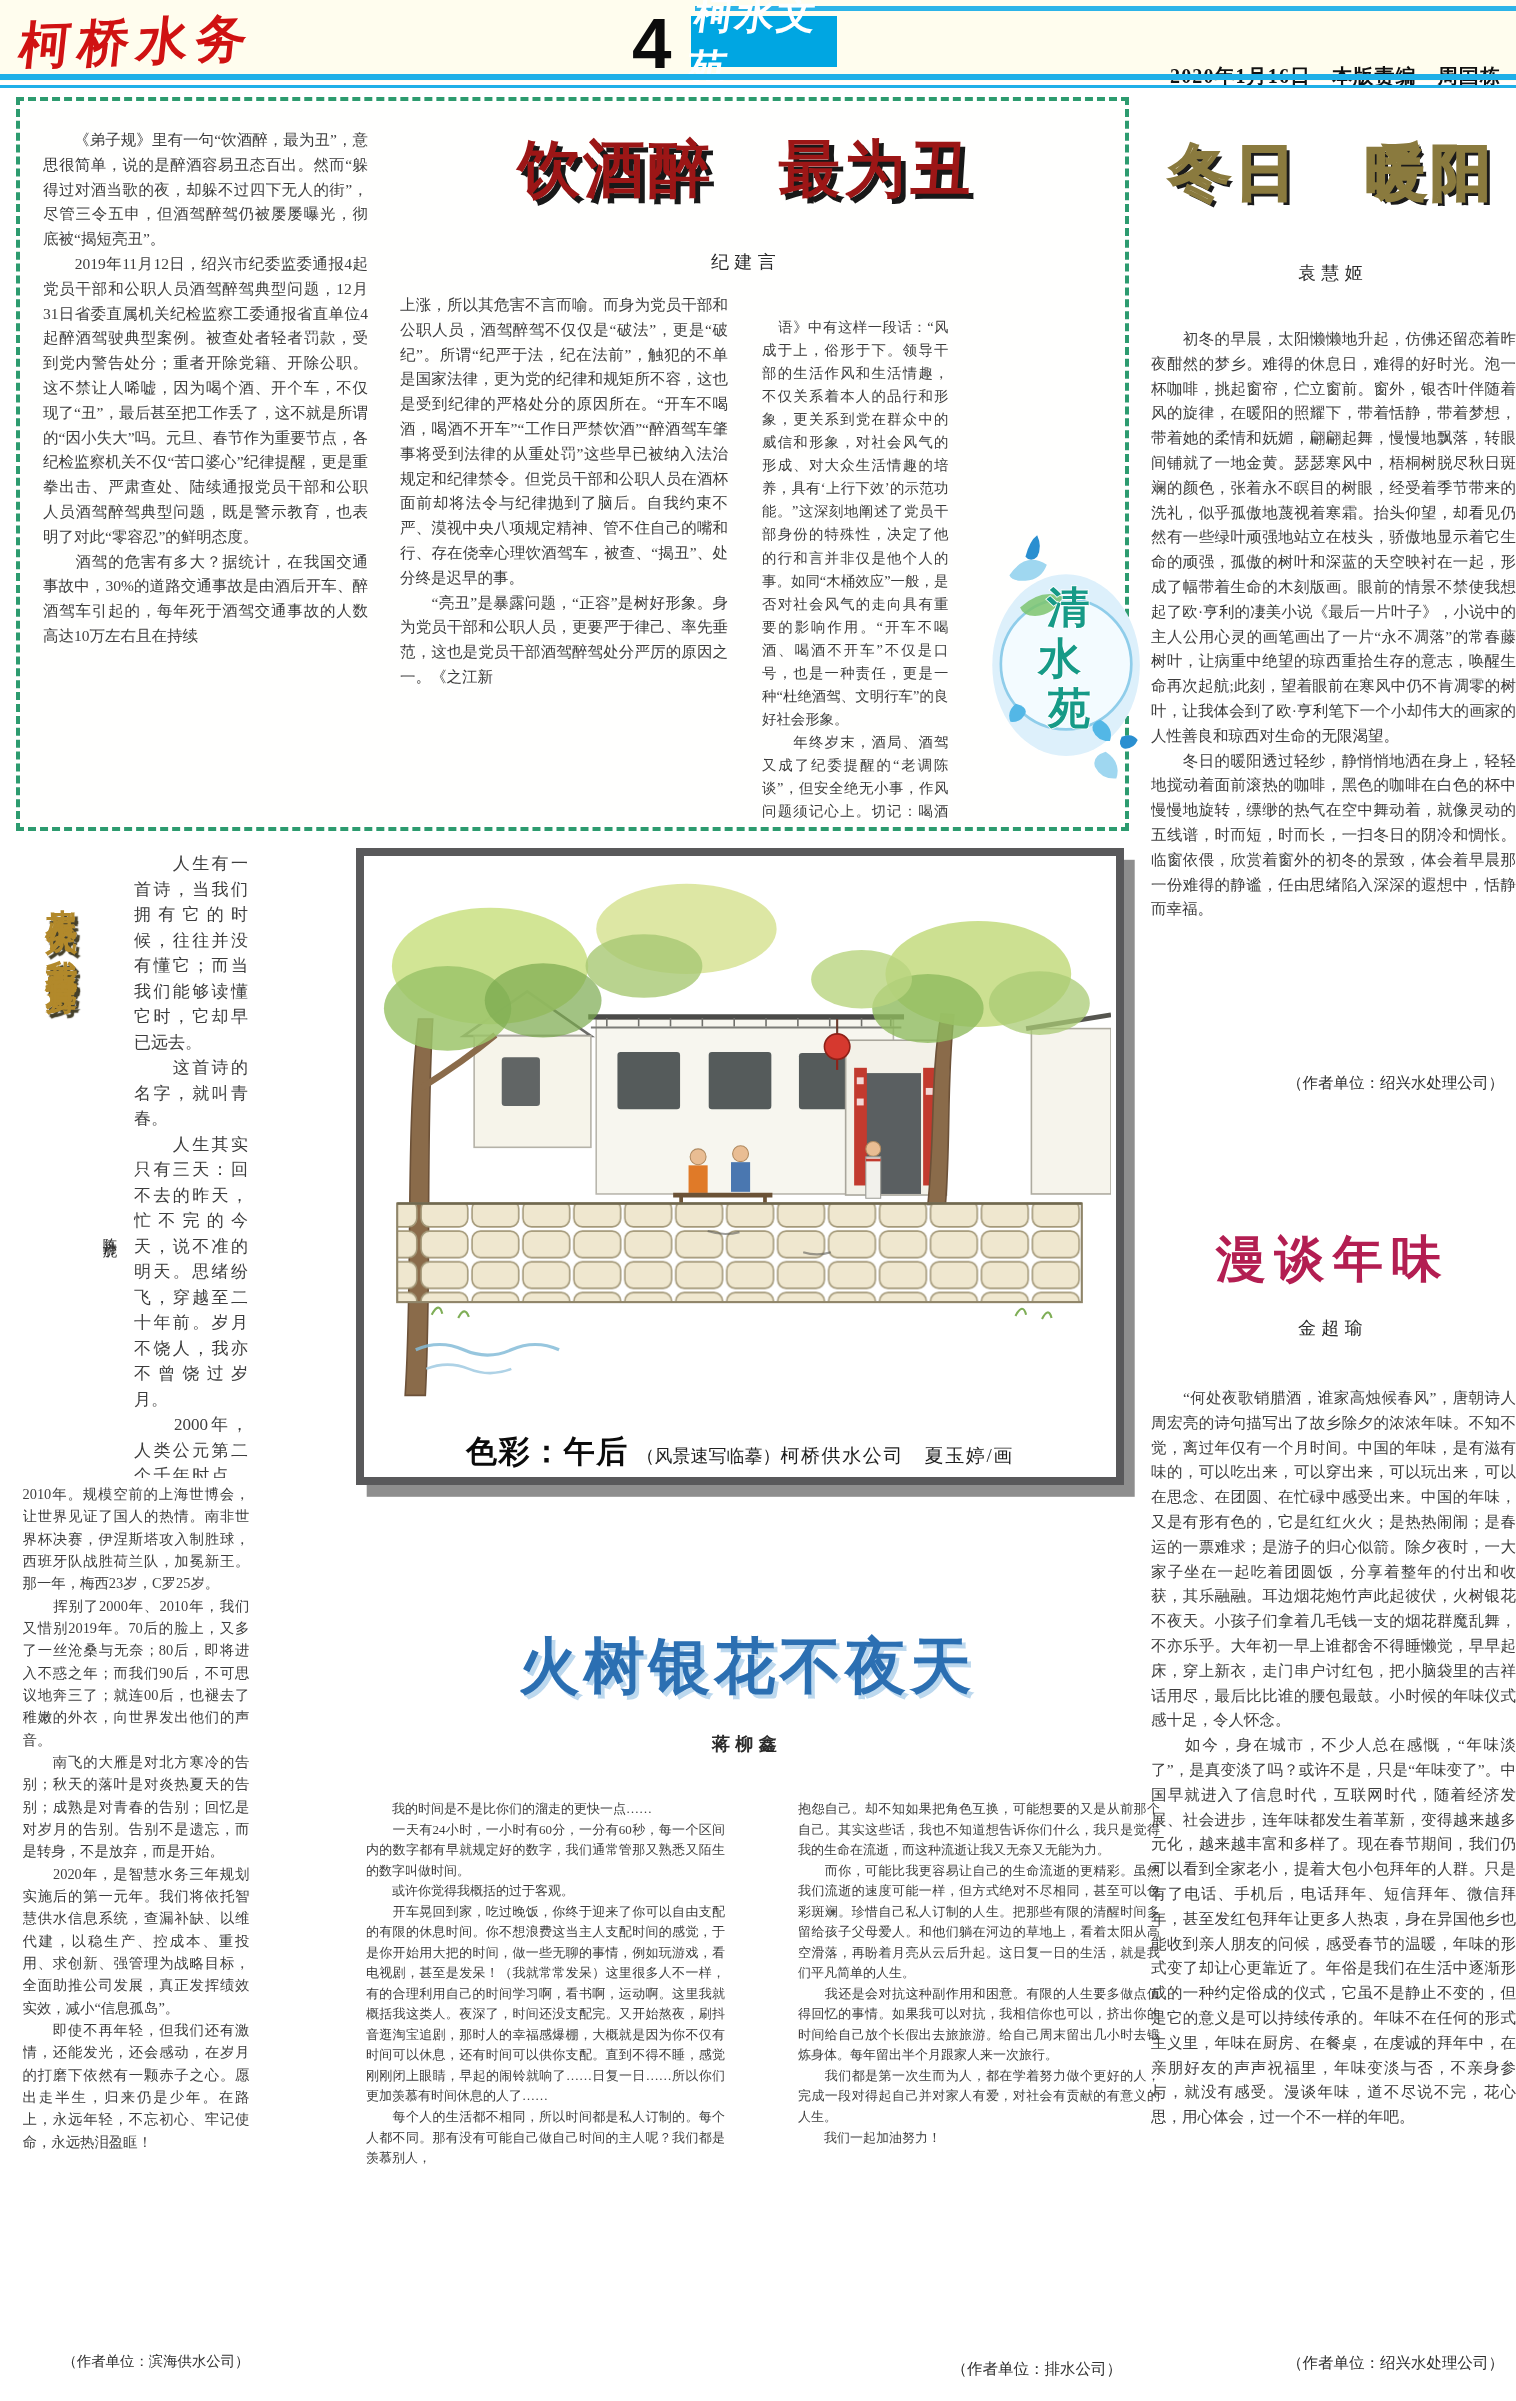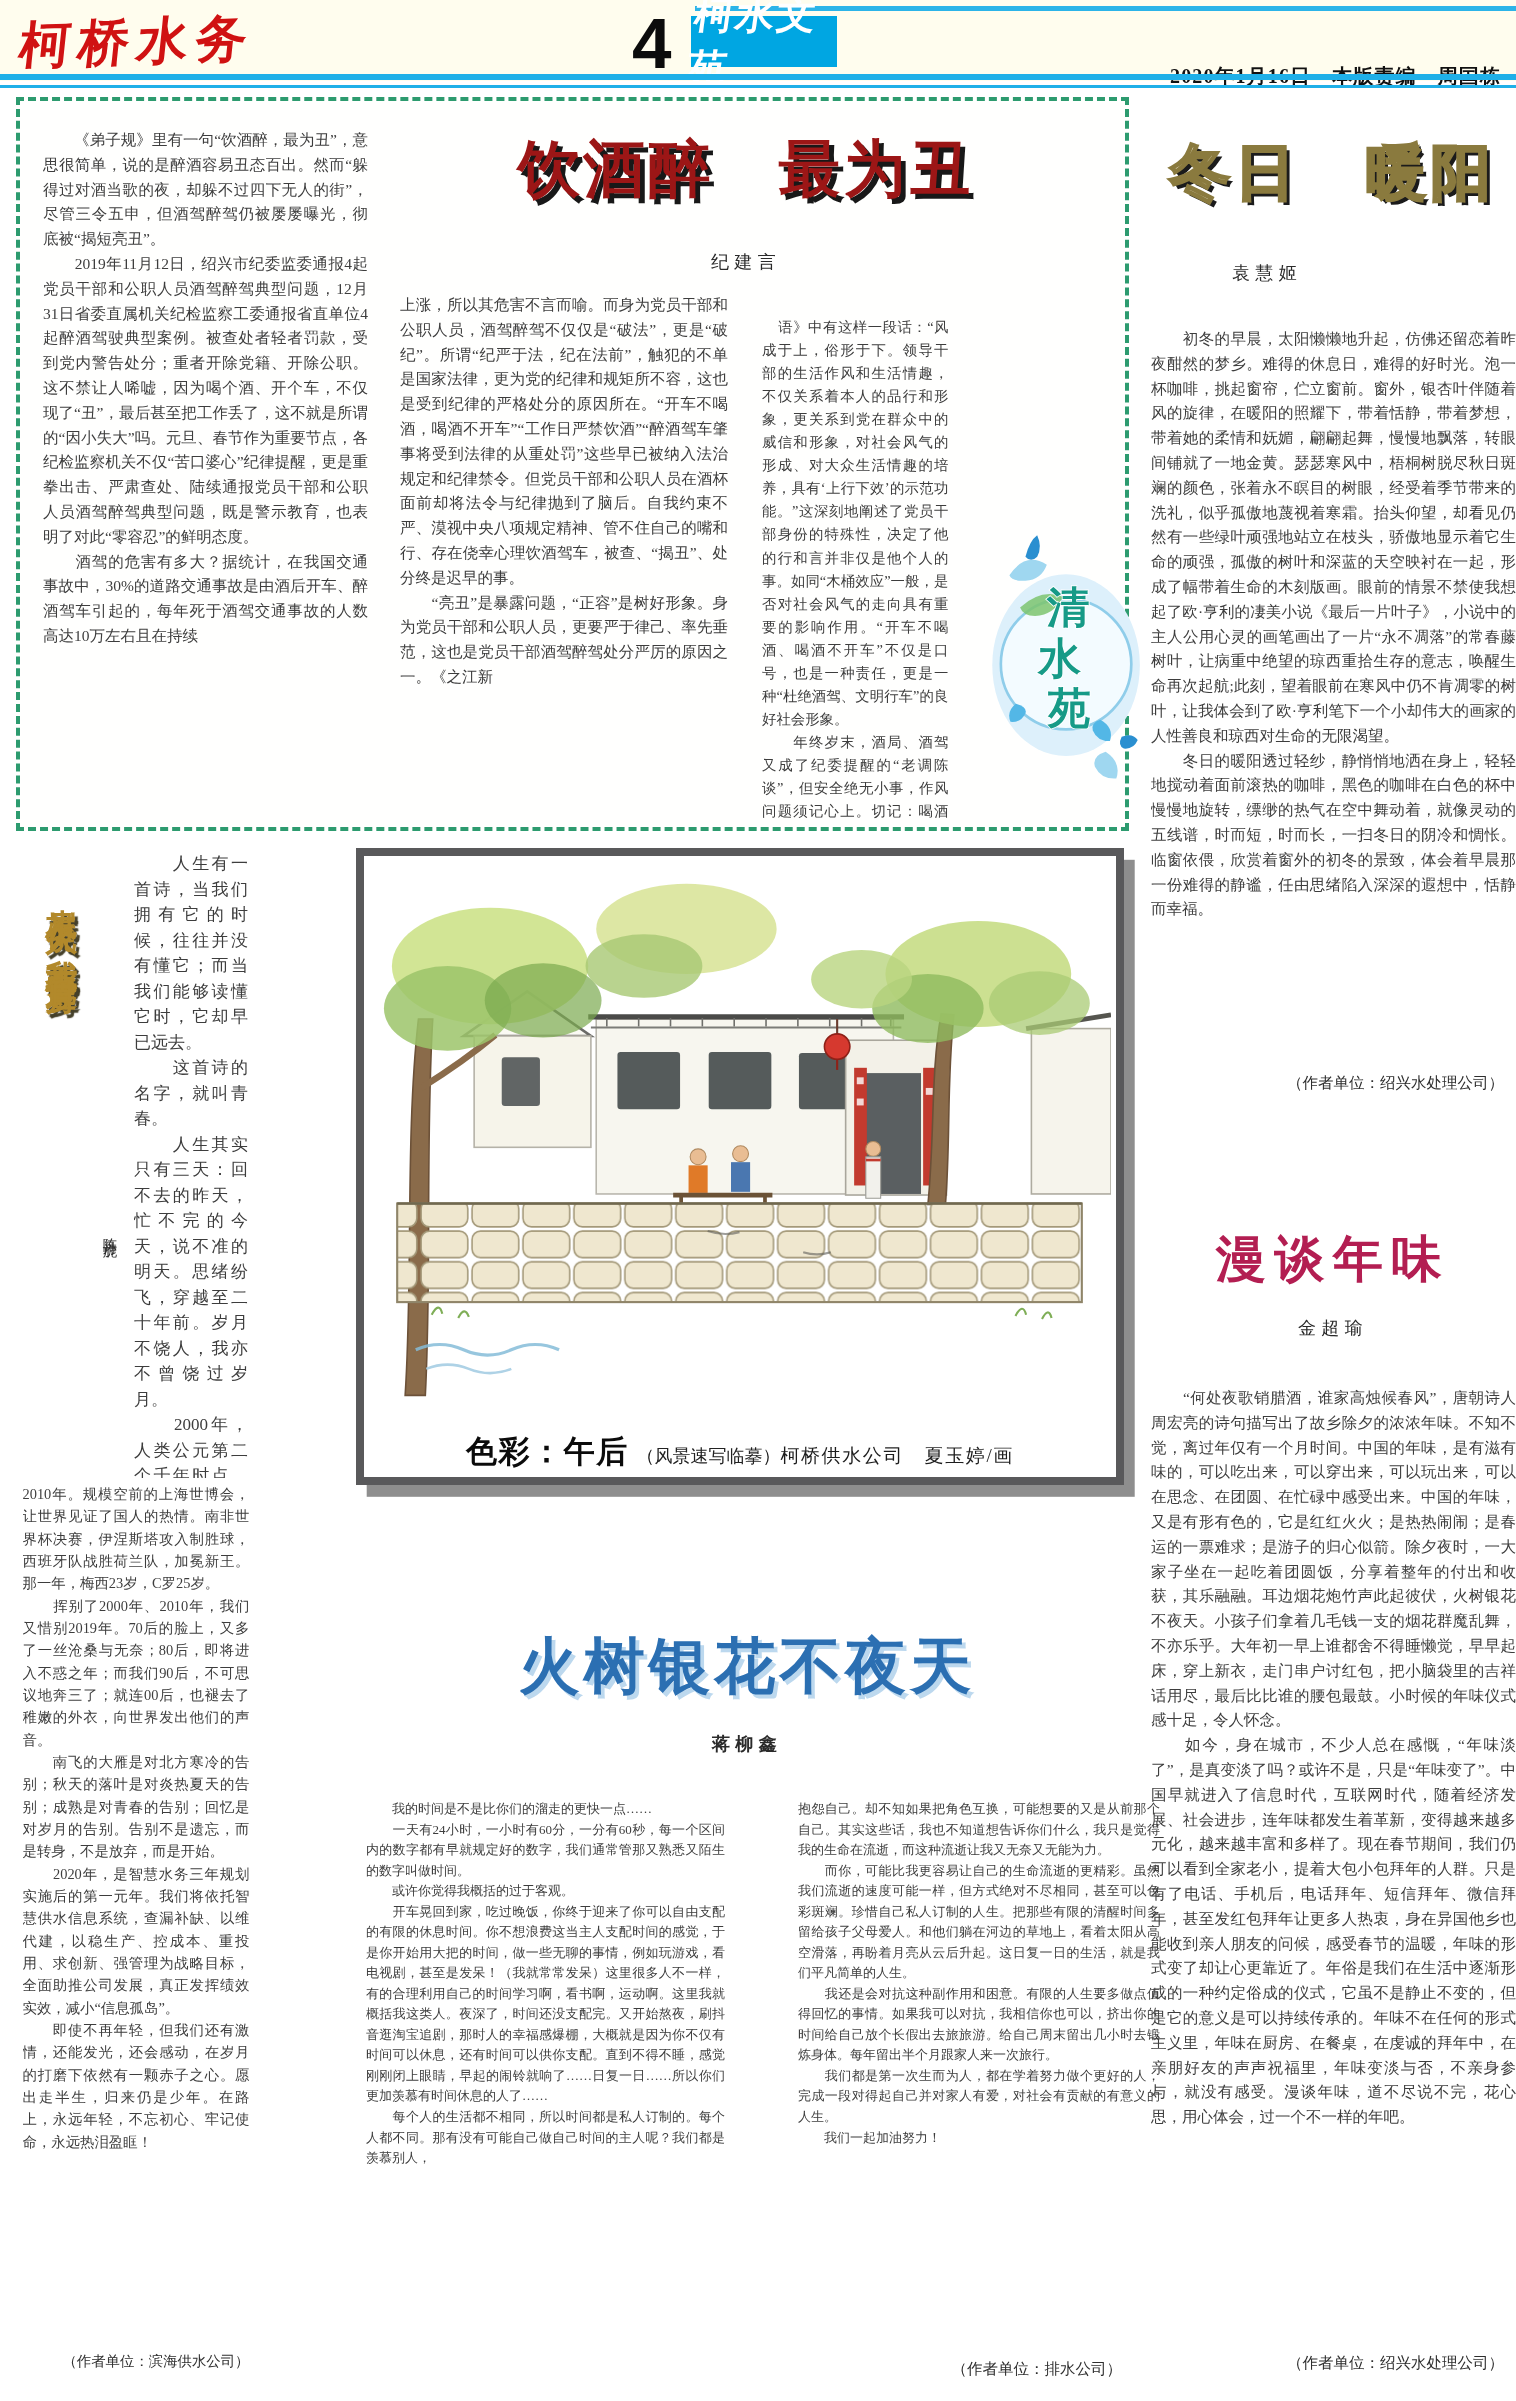--- a/index.html
+++ b/index.html
@@ -35,21 +35,21 @@
   .d-col3{left:762px;top:293px;width:330px;height:529px;font-size:14.4px;}
   .qsy-spacer{float:right;width:135px;height:256px;margin-top:236px;margin-left:8.6px;}
   
   .badge{left:988px;top:527px;width:154px;height:271px;}
   
   .winter-title-wrap{left:1150px;top:133px;width:366px;height:91px;text-align:center;}
   .winter-shadow{left:0;top:0;width:100%;text-align:center;font-size:60px;font-weight:bold;
                  color:#1b1b1b;letter-spacing:5.3px;white-space:pre;transform:translate(4.3px,4.3px);}
   .winter-front{left:0;top:0;width:100%;text-align:center;font-size:60px;font-weight:bold;
                 color:#fbf7ea;-webkit-text-stroke:2.7px #8a7a3e;letter-spacing:5.3px;white-space:pre;}
-  .winter-author{left:1084px;top:261px;width:366px;}
+  .winter-author{left:1150px;top:261px;width:366px;}
   .winter-body{left:1151px;top:327px;width:365px;height:745px;}
   .credit{font-size:15.5px;text-align:right;color:#2e2e2e;}
   .winter-credit{left:1151px;top:1073px;width:353px;}
   
   .years-title{left:40px;top:884px;height:588px;writing-mode:vertical-rl;text-orientation:upright;
                font-size:32px;font-weight:bold;color:#b2892b;letter-spacing:3.7px;
                text-shadow:3.2px 3.7px 1.1px #45402a;}
   .years-title .part2{margin-top:31px;}
   .years-author{left:100px;top:1226px;writing-mode:vertical-rl;text-orientation:upright;
                 font-size:14.4px;color:#2c2c2c;letter-spacing:3.2px;}

